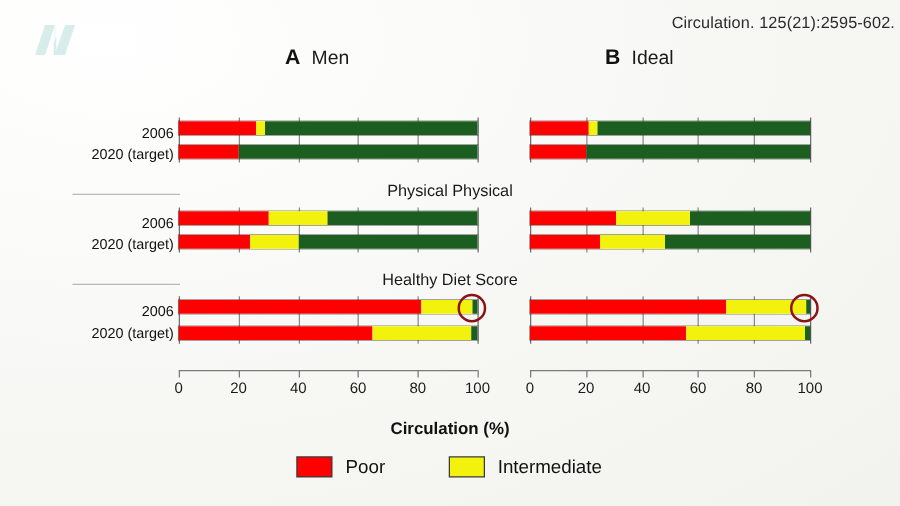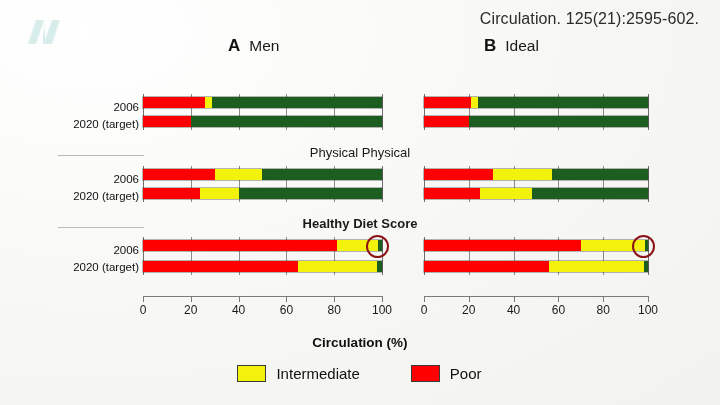--- a/index.html
+++ b/index.html
@@ -27,23 +27,23 @@
     left: 14px;
     top: 10px;
     width: 62px;
     height: 42px;
     opacity: 0.55;
   }
 
   
   .citation {
     position: absolute;
-    right: 21px;
+    right: 4px;
     top: 10px;
-    font-size: 16px;
+    font-size: 13px;
     color: #2b2b2b;
     letter-spacing: 0.1px;
     white-space: nowrap;
   }
 
   
   .panel-head {
     position: absolute;
     top: 36px;
     display: flex;
@@ -68,21 +68,21 @@
     position: absolute;
     left: 0;
     right: 0;
     text-align: center;
     font-size: 13px;
     color: #1a1a1a;
     white-space: nowrap;
   }
   .st-smoking { top: 72px; }
   .st-pa      { top: 145px; }
-  .st-diet    { top: 216px; font-weight: bold; }
+  .st-diet    { top: 216px; }
 
   
   
   .plot {
     position: absolute;
     box-sizing: border-box;
   }
   .plot.left  { left: 143px; width: 239px; }
   .plot.right { left: 424px; width: 224px; }
 
@@ -434,22 +434,22 @@
       <span style="left: 40%;">40</span>
       <span style="left: 60%;">60</span>
       <span style="left: 80%;">80</span>
       <span style="left: 100%;">100</span>
     </div>
 
   <div class="x-title">Circulation (%)</div>
 
   <div class="legend">
     <div class="legend-item">
+      <span class="legend-swatch" style="background: rgb(255, 0, 0);"></span>
+      <span class="legend-label">Poor</span>
+    </div>
+    <div class="legend-item">
       <span class="legend-swatch" style="background: rgb(242, 242, 13);"></span>
       <span class="legend-label">Intermediate</span>
     </div>
-    <div class="legend-item">
-      <span class="legend-swatch" style="background: rgb(255, 0, 0);"></span>
-      <span class="legend-label">Poor</span>
-    </div>
   </div>
 
 </div>
 
 </body></html>

